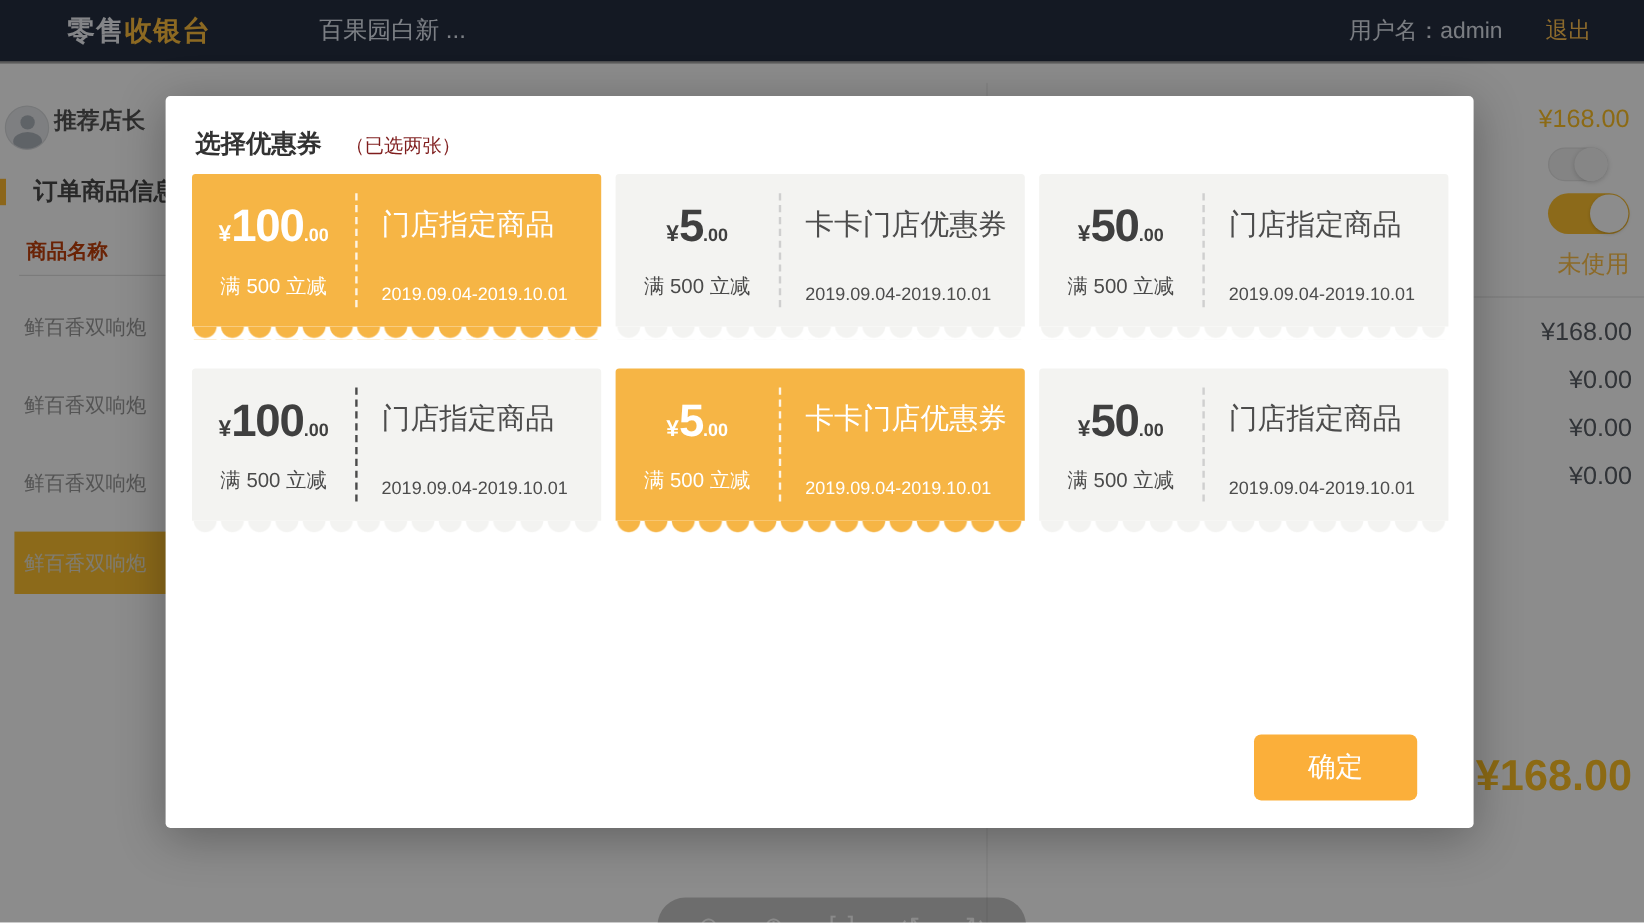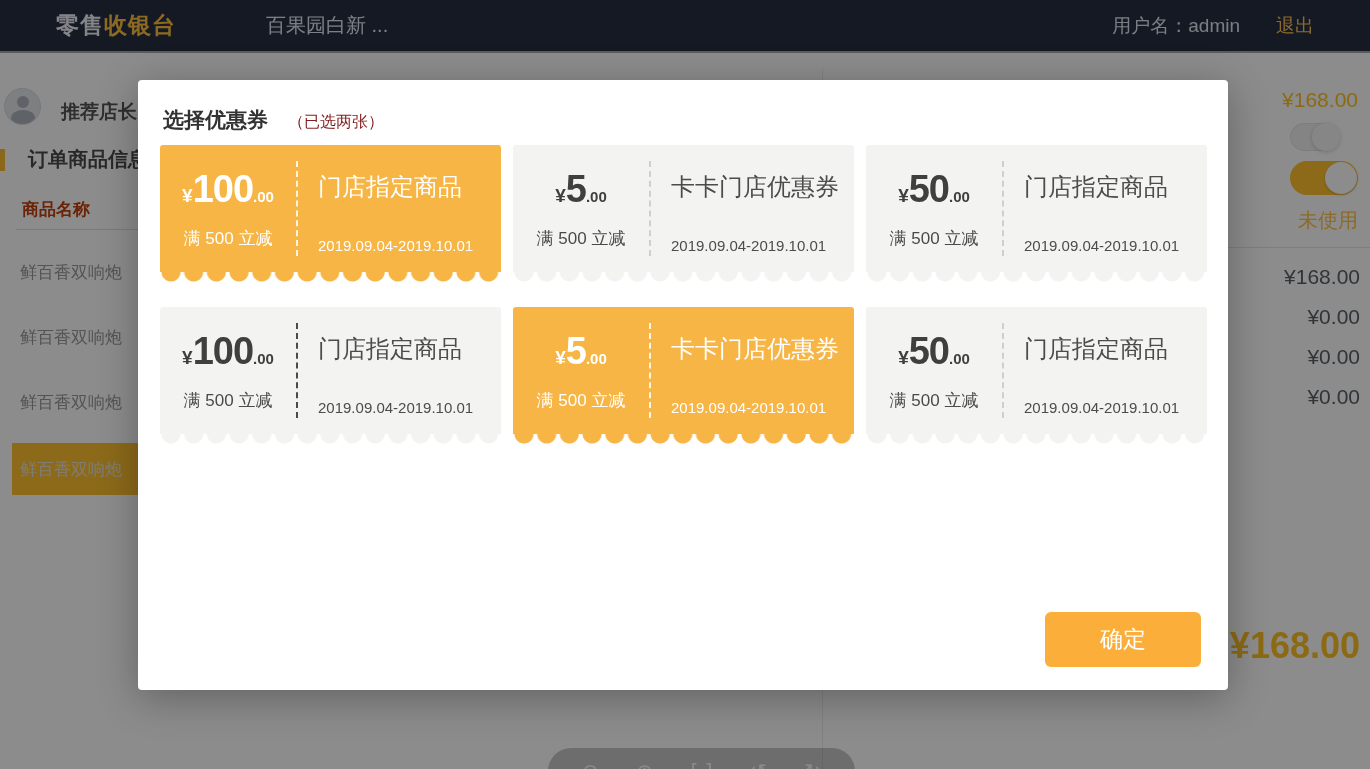--- a/index.html
+++ b/index.html
@@ -7,27 +7,27 @@
   body { font-family:"Liberation Sans","DejaVu Sans",sans-serif; background:#fff; }
   .screen { position:relative; width:1370px; height:769px; overflow:hidden; background:#fff; }
 
   
   .topbar { position:absolute; top:0; left:0; width:100%; height:51px; background:#262f41;
             display:flex; align-items:center; z-index:1; box-shadow:0 2px 0 rgba(0,0,0,.35); }
   .brand { margin-left:56px; font-size:23px; font-weight:bold; letter-spacing:1px; }
   .brand .b1 { color:#f0f3f8; }
   .brand .b2 { color:#ffbf3e; }
   .store { margin-left:90px; font-size:20px; color:#e2e8f2; }
-  .topbar-right { margin-left:auto; margin-right:56px; display:flex; align-items:flex-start; gap:36px; }
+  .topbar-right { margin-left:auto; margin-right:44px; display:flex; align-items:flex-start; gap:36px; }
   .user { font-size:19px; color:#dfe4ed; }
   .logout { font-size:19px; color:#ffc250; cursor:pointer; }
 
   
   .left-panel { position:absolute; top:69px; left:0; width:822px; bottom:0; background:#fff; z-index:1; }
-  .recommend { position:absolute; top:19px; left:4px; display:flex; align-items:flex-end; gap:20px; }
+  .recommend { position:absolute; top:19px; left:4px; display:flex; align-items:flex-start; gap:4px; }
   .avatar { width:37px; height:37px; border-radius:50%; background:#e6e8eb; position:relative; overflow:hidden; border:1px solid #d8dadd; }
   .avatar::before { content:""; position:absolute; top:7px; left:12px; width:12px; height:12px; border-radius:50%; background:#aeb4bc; }
   .avatar::after  { content:""; position:absolute; top:21px; left:6px; width:24px; height:16px; border-radius:50%; background:#aeb4bc; }
   .recommend-label { font-size:19px; font-weight:bold; color:#555; }
   .section-title { position:absolute; top:77px; left:0; display:flex; align-items:center; gap:23px; }
   .accent-bar { width:5px; height:22px; background:#ffba30; }
   .section-title span { font-size:20px; font-weight:bold; color:#4a4a4a; }
   .col-header { position:absolute; top:129px; left:22px; font-size:17px; font-weight:bold; color:#c2410c; }
   .table-divider { position:absolute; top:160px; left:16px; right:0; height:1px; background:#e0e0e0; }
   .product-row { position:absolute; left:20px; width:800px; height:52px; display:flex; align-items:center;
@@ -86,21 +86,21 @@
   .c-price .cents { font-size:15px; font-weight:bold; }
   .c-cond { font-size:17px; color:#4a4a4a; }
   .c-divider { position:absolute; left:136px; top:16px; bottom:16px; width:0; border-left:2px dashed #cfcfcf; }
   .coupon.divider-dark .c-divider { border-left-color:#4a4a4a; }
   .c-right { position:absolute; left:158px; right:8px; top:0; bottom:0; }
   .c-title { position:absolute; top:26px; left:0; font-size:24px; color:#4c4c4c; }
   .c-date { position:absolute; bottom:18px; left:0; font-size:15px; color:#4c4c4c; }
   .coupon.selected .c-price, .coupon.selected .c-cond, .coupon.selected .c-title, .coupon.selected .c-date { color:#fff; }
   .coupon.selected .c-divider { border-left-color:rgba(255,255,255,.85); }
 
-  .btn-confirm { position:absolute; left:907px; top:532px; width:156px; height:55px; border:none; border-radius:6px;
+  .btn-confirm { position:absolute; left:907px; top:532px; width:136px; height:55px; border:none; border-radius:6px;
                  background:#fbaf3a; color:#fff; font-size:23px; cursor:pointer; font-family:inherit; }
 </style>
 </head>
 <body>
 
 <div class="screen">
 
   <header class="topbar">
     <div class="brand">
       <span class="b1">零售</span><span class="b2">收银台</span>

